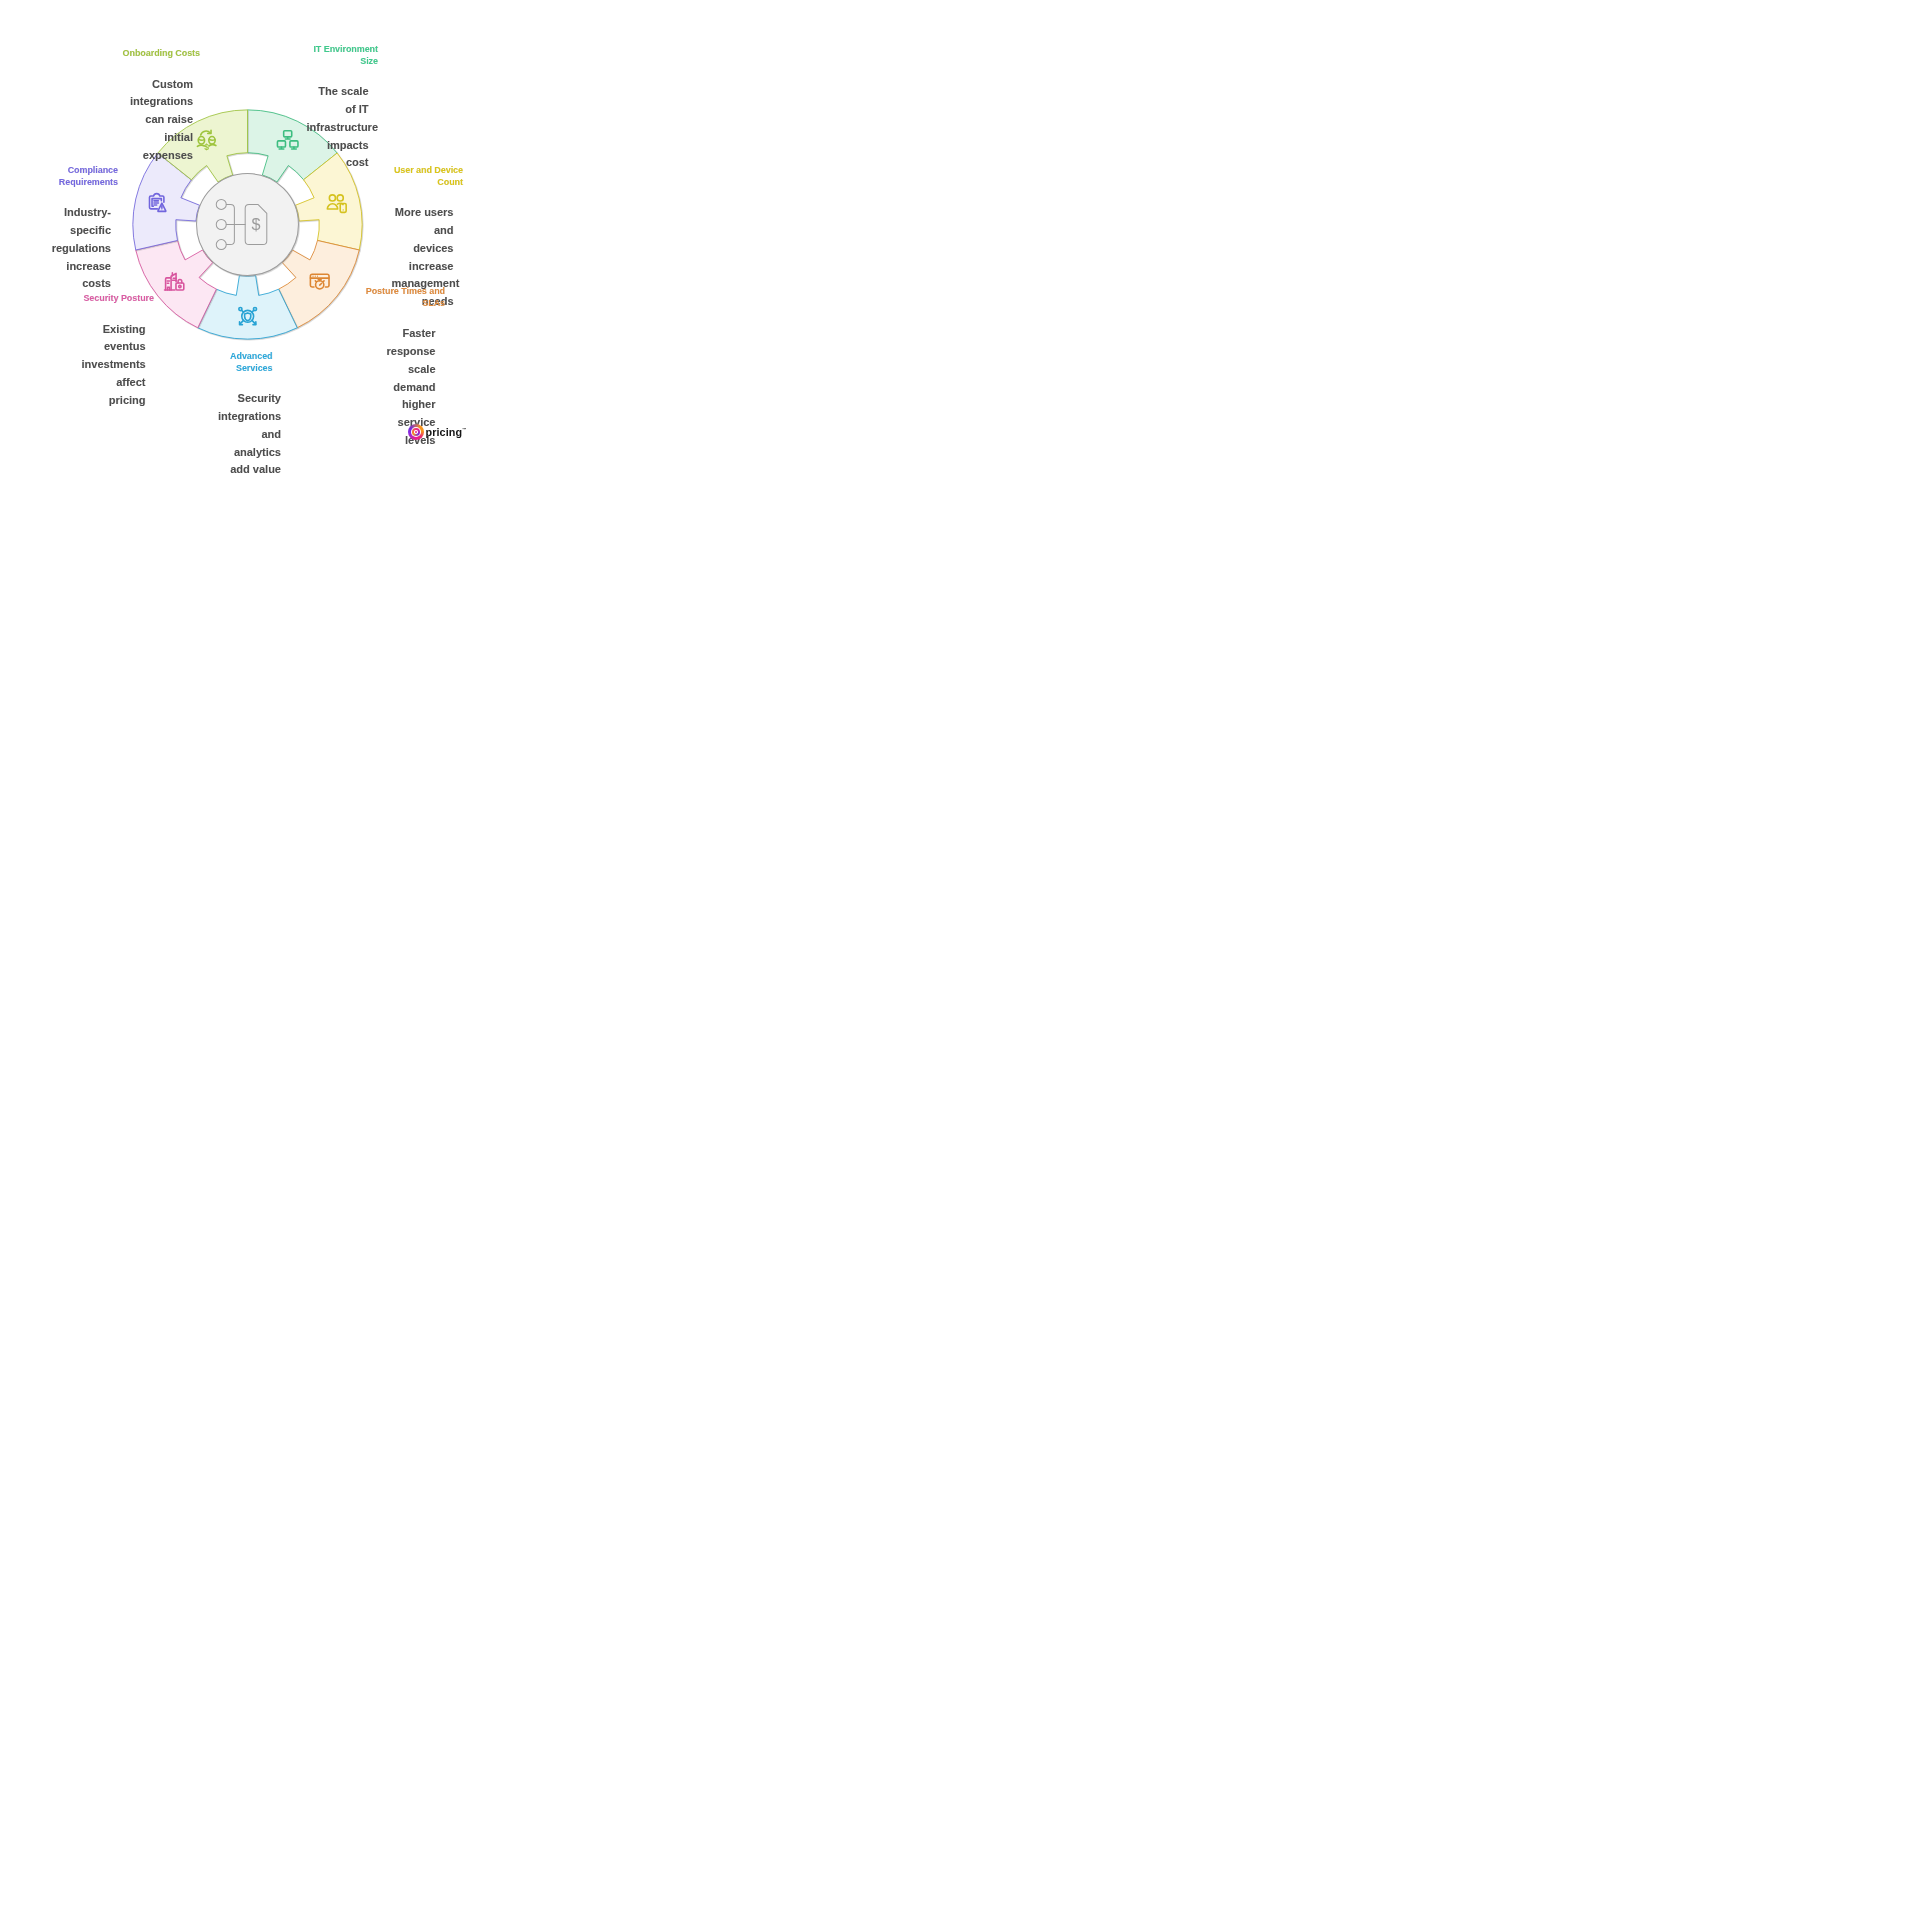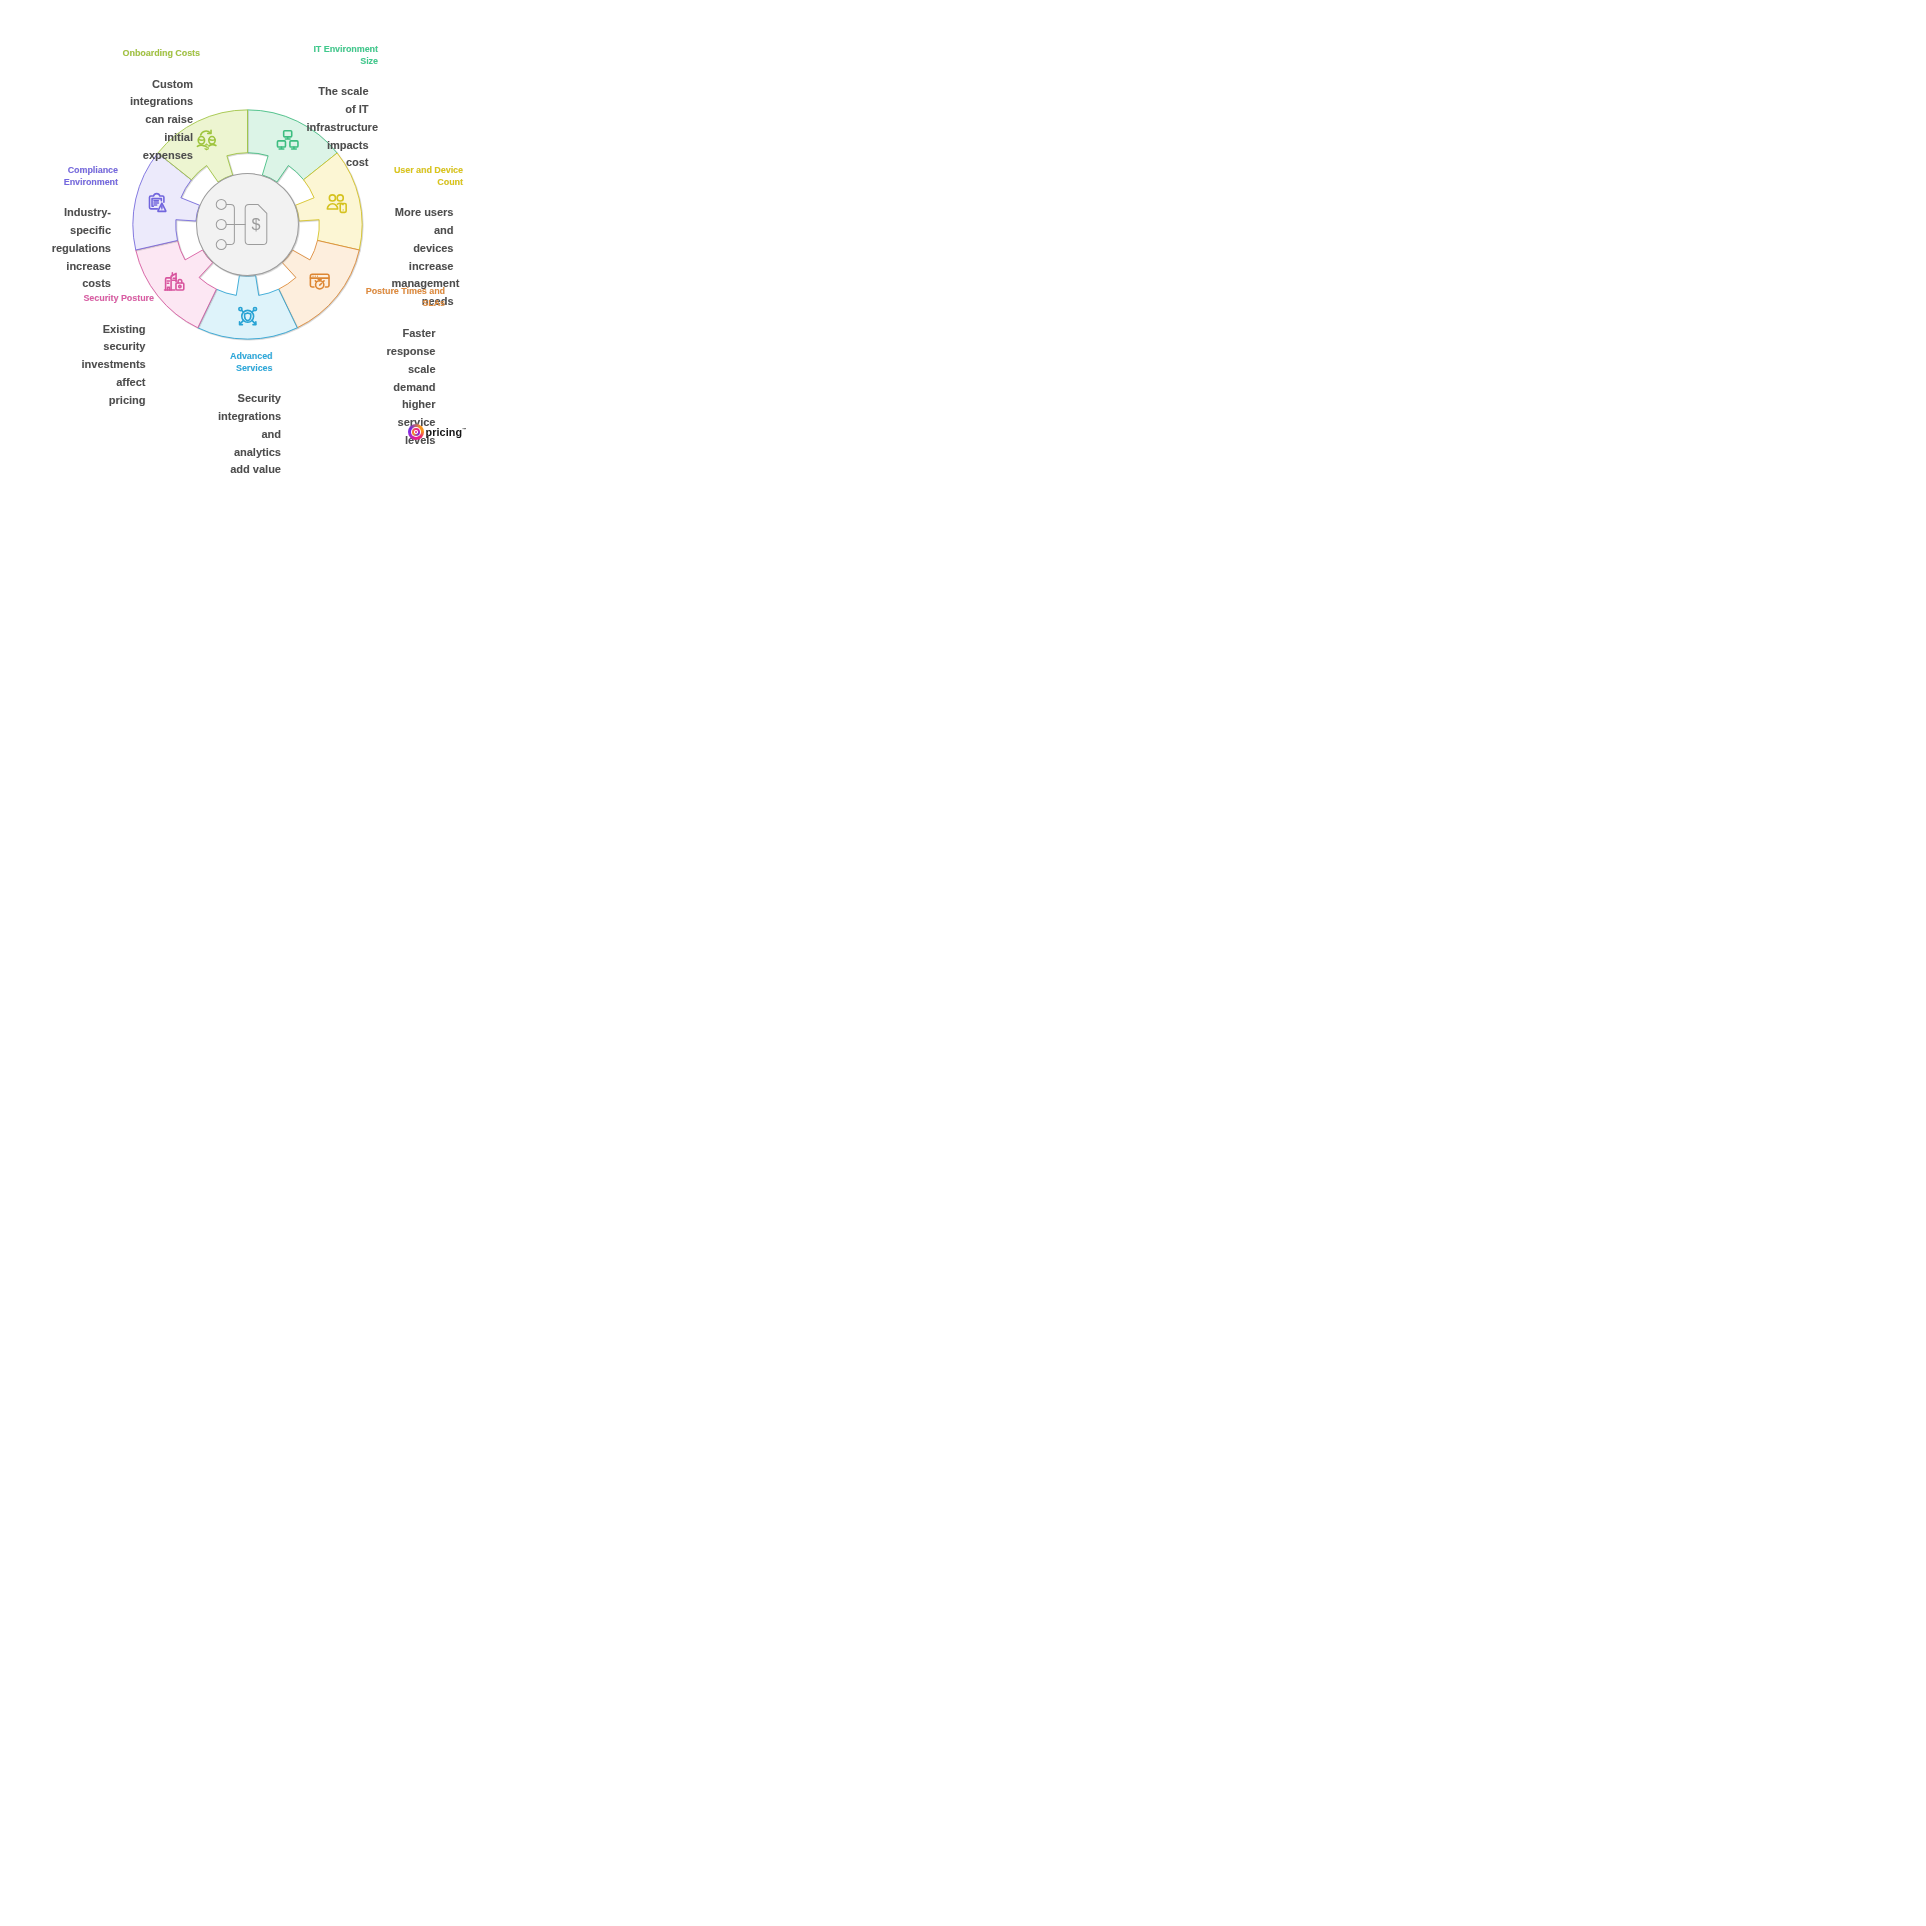--- a/index.html
+++ b/index.html
@@ -172,24 +172,24 @@
   <div class="factor pos-response">
     <h3 class="factor-title" style="color: rgb(225, 139, 60);">Posture Times and SLAs</h3>
     <p class="factor-desc">Faster response scale demand higher service levels</p>
   </div>
   <div class="factor pos-advanced">
     <h3 class="factor-title" style="color: rgb(42, 169, 221);">Advanced Services</h3>
     <p class="factor-desc">Security integrations and analytics add value</p>
   </div>
   <div class="factor pos-security">
     <h3 class="factor-title" style="color: rgb(220, 91, 164);">Security Posture</h3>
-    <p class="factor-desc">Existing security investments affect pricing</p>
+    <p class="factor-desc">Existing eventus investments affect pricing</p>
   </div>
   <div class="factor pos-compliance">
-    <h3 class="factor-title" style="color: rgb(116, 103, 225);">Compliance Environment</h3>
+    <h3 class="factor-title" style="color: rgb(116, 103, 225);">Compliance Requirements</h3>
     <p class="factor-desc">Industry-specific regulations increase costs</p>
   </div>
 
   <div class="logo">
     <span class="logo-mark">
       <span class="lm lm2"></span>
         <span class="lm lm3"></span>
         <span class="lm lm4"></span>
         <span class="lm lm5"></span>
     </span>

